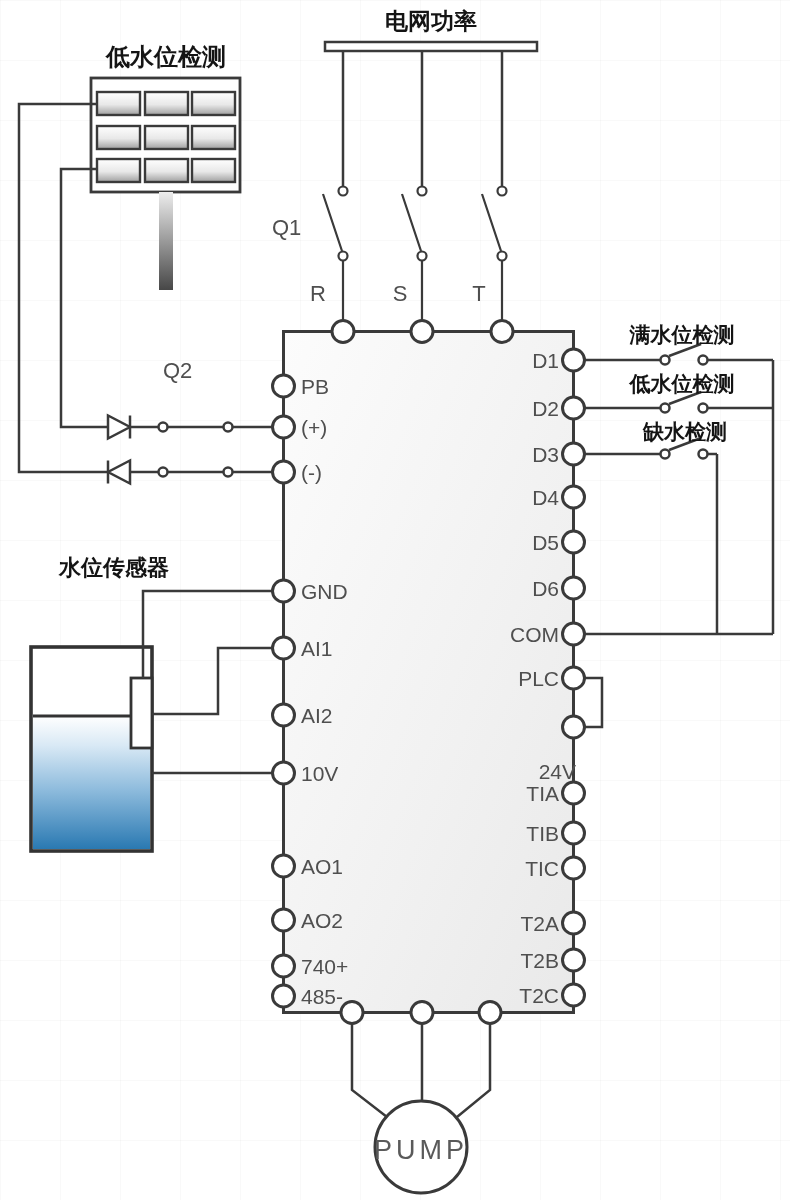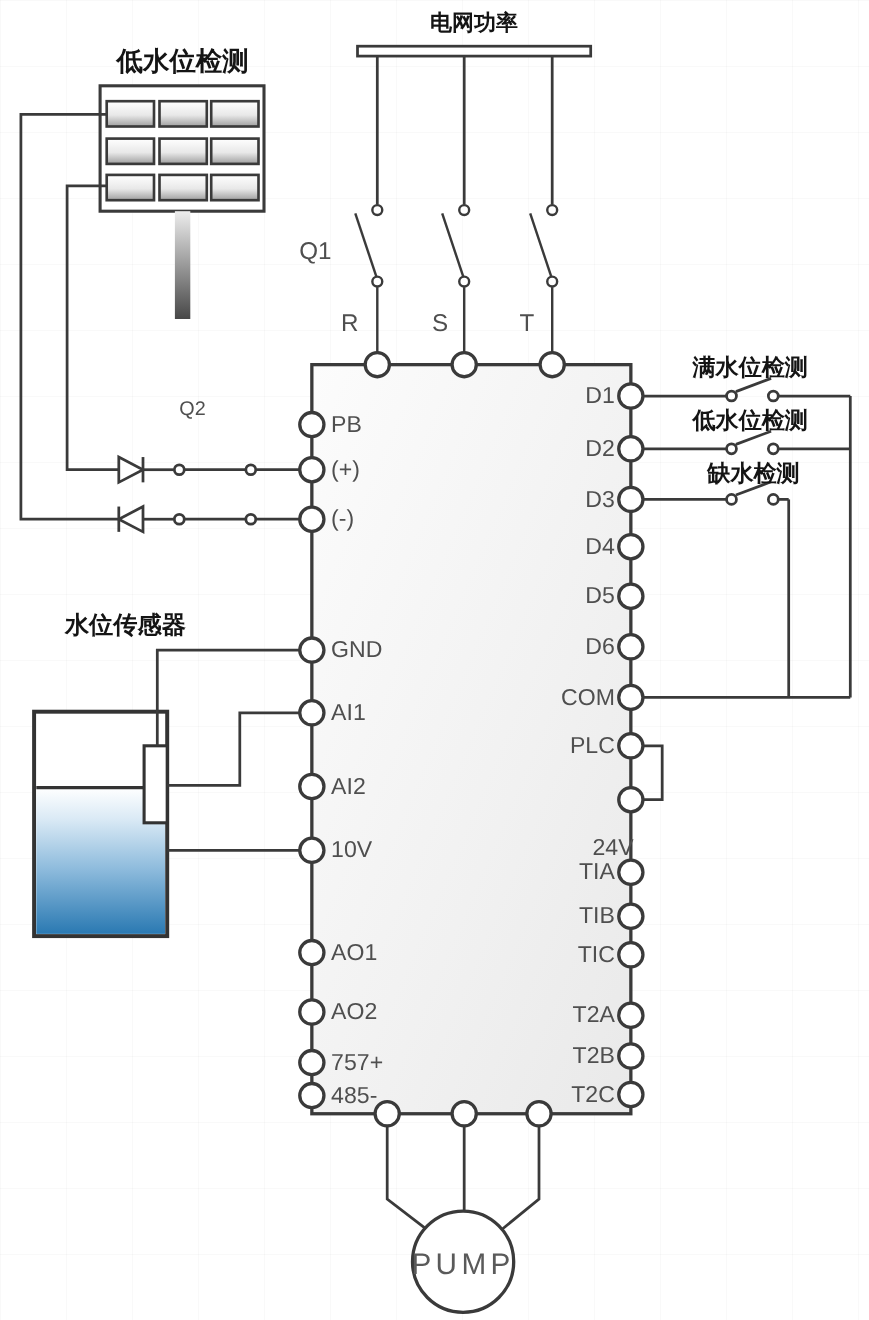--- a/index.html
+++ b/index.html
@@ -10,21 +10,21 @@
       linear-gradient(90deg, rgba(0,0,0,0.025) 1px, transparent 1px);
     background-size:60px 60px;
     font-family:"Liberation Sans", sans-serif;
   }
   svg{position:absolute;left:0;top:0;}
   .lbl{position:absolute;color:#4f4f4f;font-size:21px;line-height:1;white-space:nowrap;}
   .vmid{transform:translateY(-50%);}
   .ctr{transform:translate(-50%,-50%);}
   .rt{text-align:right;width:104px;}
   .cn{color:#141414;font-weight:bold;}
-  .title-cn{font-size:20px;}
+  .title-cn{font-size:23px;}
   .detect{font-size:21px;}
   .model{font-size:40px;font-weight:bold;color:#4a4a4a;letter-spacing:1px;}
   .pump-lbl{font-size:27px;color:#5a5a5a;letter-spacing:4px;}
   .phase{color:#4f4f4f;font-size:22px;}
 </style>
 </head>
 <body>
 
 <div class="stage">
 
@@ -191,38 +191,38 @@
 </svg>
 
 <span class="lbl cn title-cn ctr" style="left:431px;top:21px;">电网功率</span>
 <span class="lbl cn ctr" style="left:166px;top:57px;font-size:24px;">低水位检测</span>
 <span class="lbl cn ctr" style="left:114px;top:568px;font-size:22px;">水位传感器</span>
 <span class="lbl cn detect ctr" style="left:682px;top:334px;">满水位检测</span>
 <span class="lbl cn detect ctr" style="left:682px;top:383px;">低水位检测</span>
 <span class="lbl cn detect ctr" style="left:685px;top:431px;">缺水检测</span>
 
 <span class="lbl vmid" style="left:272px;top:228px;font-size:22px;">Q1</span>
-<span class="lbl vmid" style="left:163px;top:371px;font-size:18px;">Q2</span>
+<span class="lbl vmid" style="left:163px;top:371px;font-size:22px;">Q2</span>
 
 <span class="lbl phase ctr" style="left:318px;top:294px;">R</span>
 <span class="lbl phase ctr" style="left:400px;top:294px;">S</span>
 <span class="lbl phase ctr" style="left:479px;top:294px;">T</span>
 
 <span class="lbl pump-lbl ctr" style="left:421px;top:1150px;">PUMP</span>
 
 <span class="lbl vmid" style="left:301px;top:386px;">PB</span>
 <span class="lbl vmid" style="left:301px;top:427px;">(+)</span>
 <span class="lbl vmid" style="left:301px;top:472px;">(-)</span>
 <span class="lbl vmid" style="left:301px;top:591px;">GND</span>
 <span class="lbl vmid" style="left:301px;top:648px;">AI1</span>
 <span class="lbl vmid" style="left:301px;top:715px;">AI2</span>
 <span class="lbl vmid" style="left:301px;top:773px;">10V</span>
 <span class="lbl vmid" style="left:301px;top:866px;">AO1</span>
 <span class="lbl vmid" style="left:301px;top:920px;text-align:right;">AO2</span>
-<span class="lbl vmid" style="left:301px;top:966px;">757+</span>
+<span class="lbl vmid" style="left:301px;top:966px;">740+</span>
 <span class="lbl vmid" style="left:301px;top:996px;">485-</span>
 
 <span class="lbl vmid rt" style="left:455px;top:360px;">D1</span>
 <span class="lbl vmid rt" style="left:455px;top:408px;">D2</span>
 <span class="lbl vmid rt" style="left:455px;top:454px;">D3</span>
 <span class="lbl vmid rt" style="left:455px;top:497px;">D4</span>
 <span class="lbl vmid rt" style="left:455px;top:542px;">D5</span>
 <span class="lbl vmid rt" style="left:455px;top:588px;">D6</span>
 <span class="lbl vmid rt" style="left:455px;top:634px;">COM</span>
 <span class="lbl vmid rt" style="left:455px;top:678px;">PLC</span>

